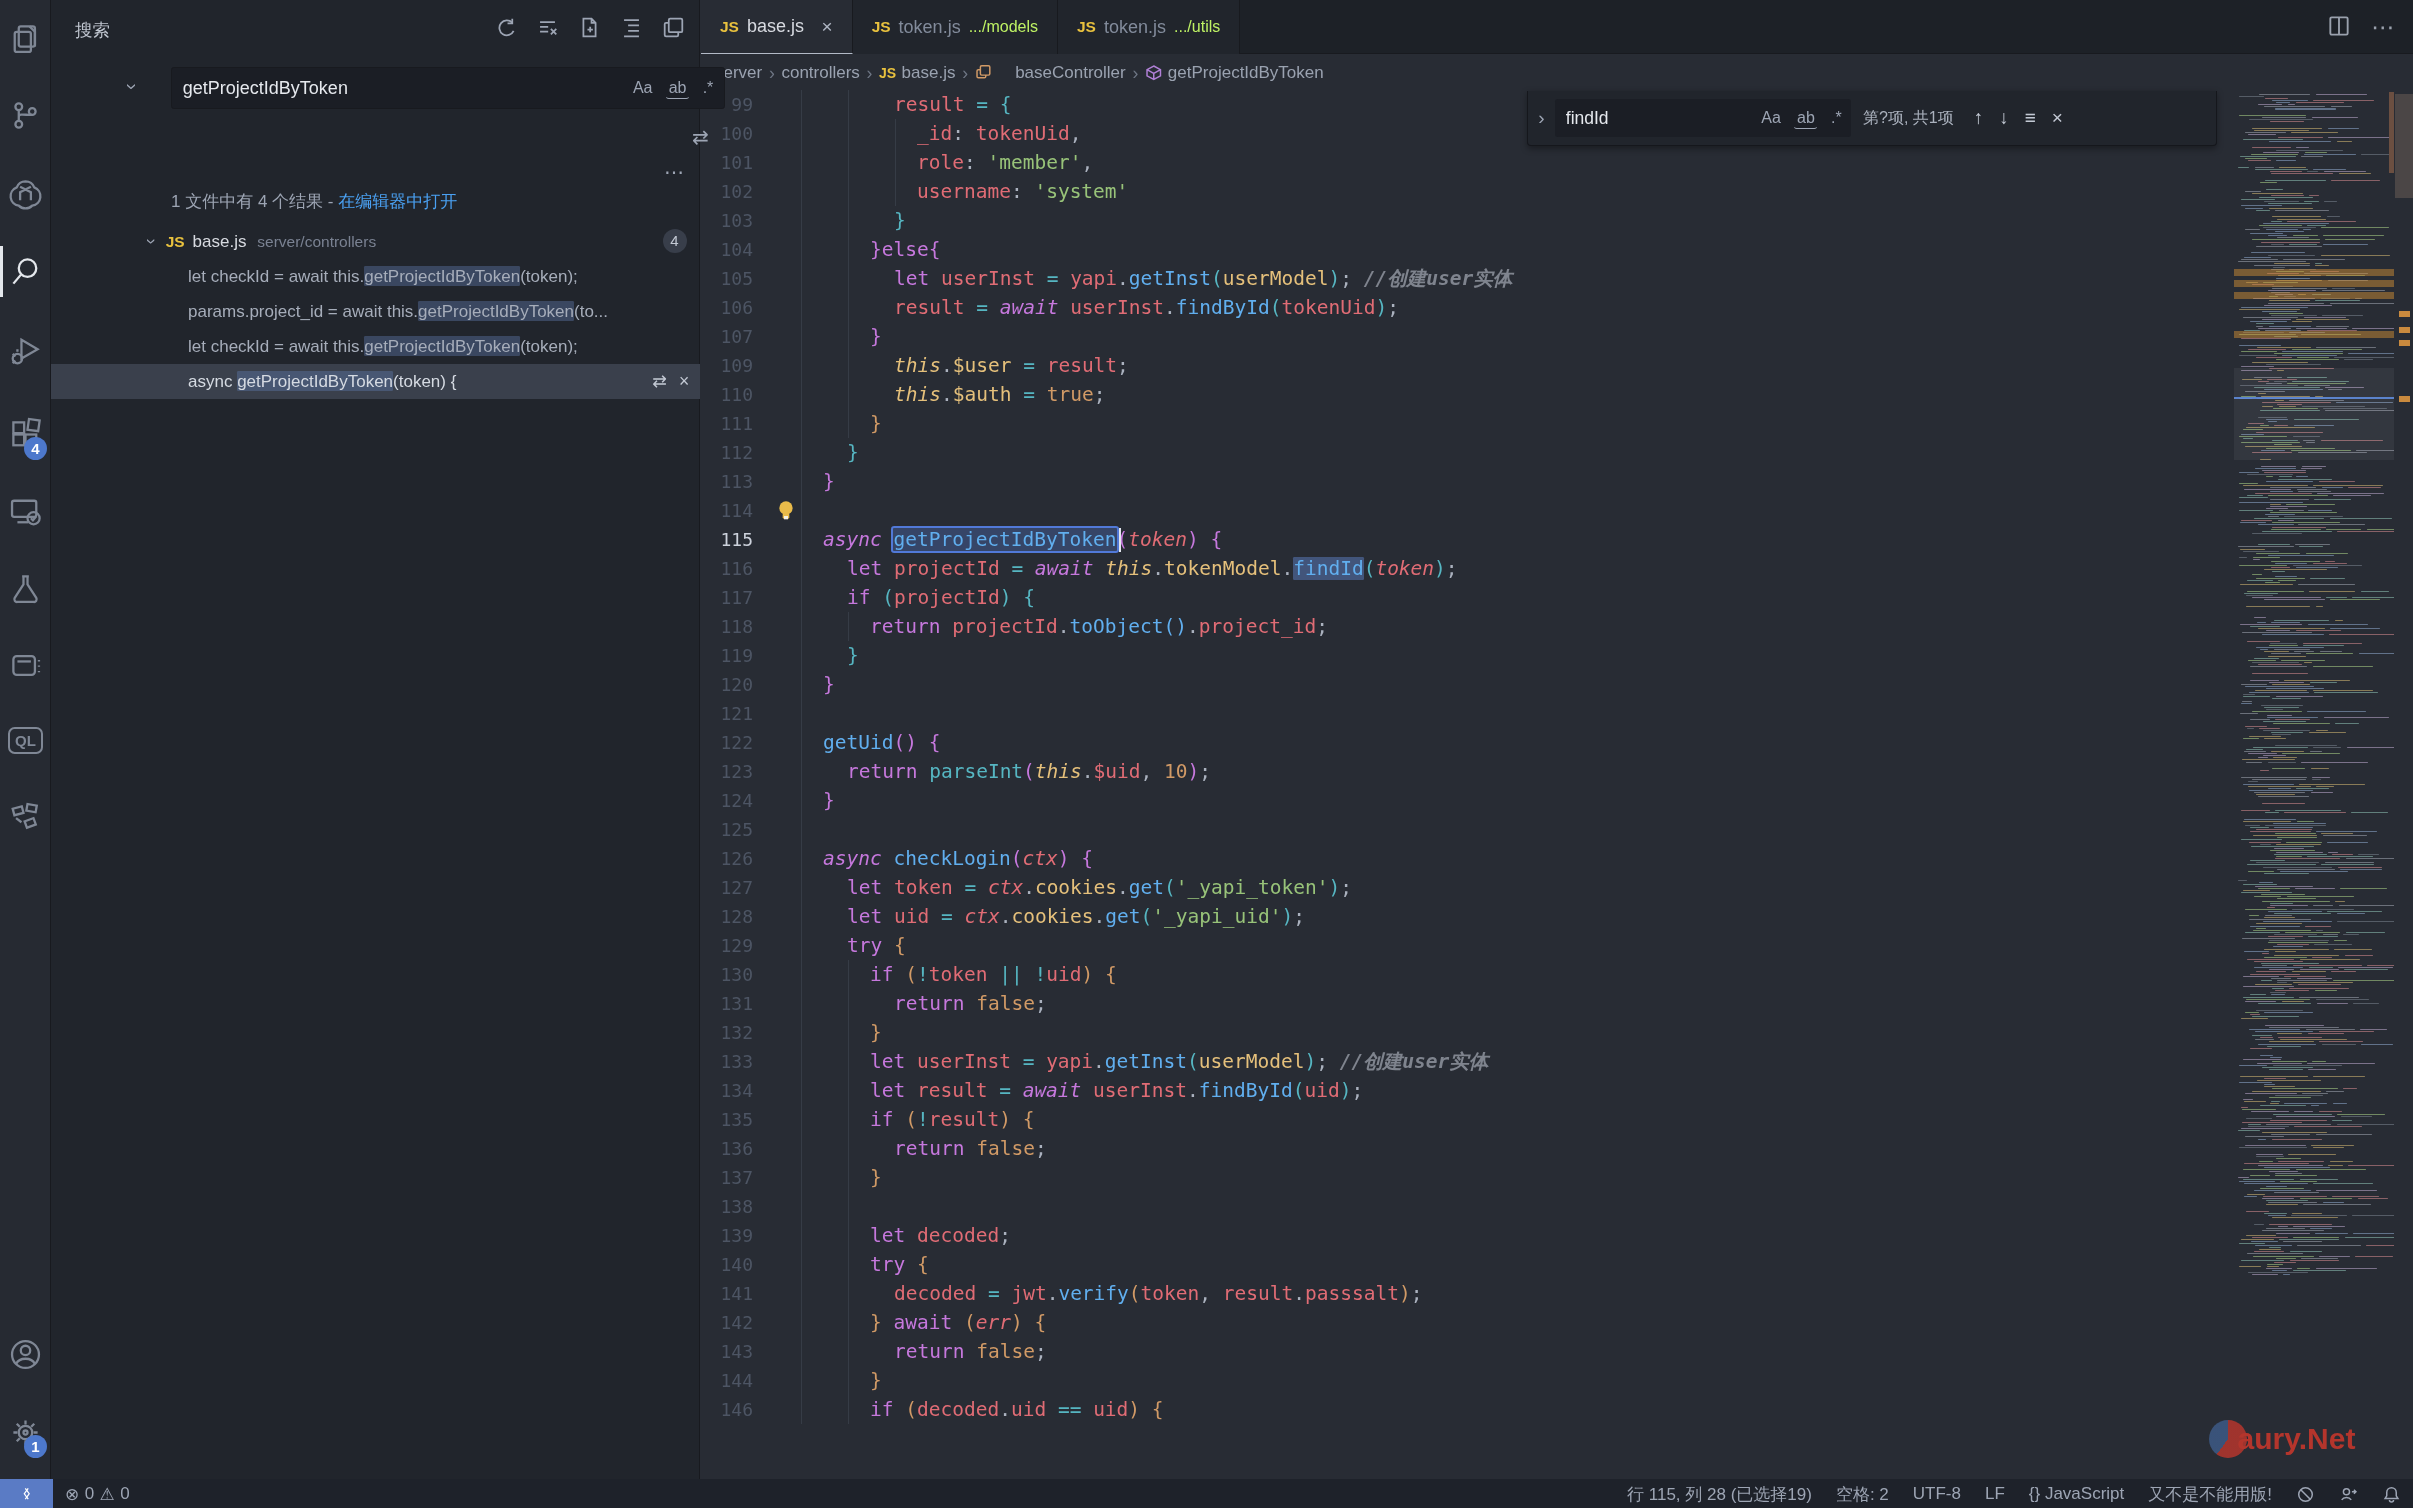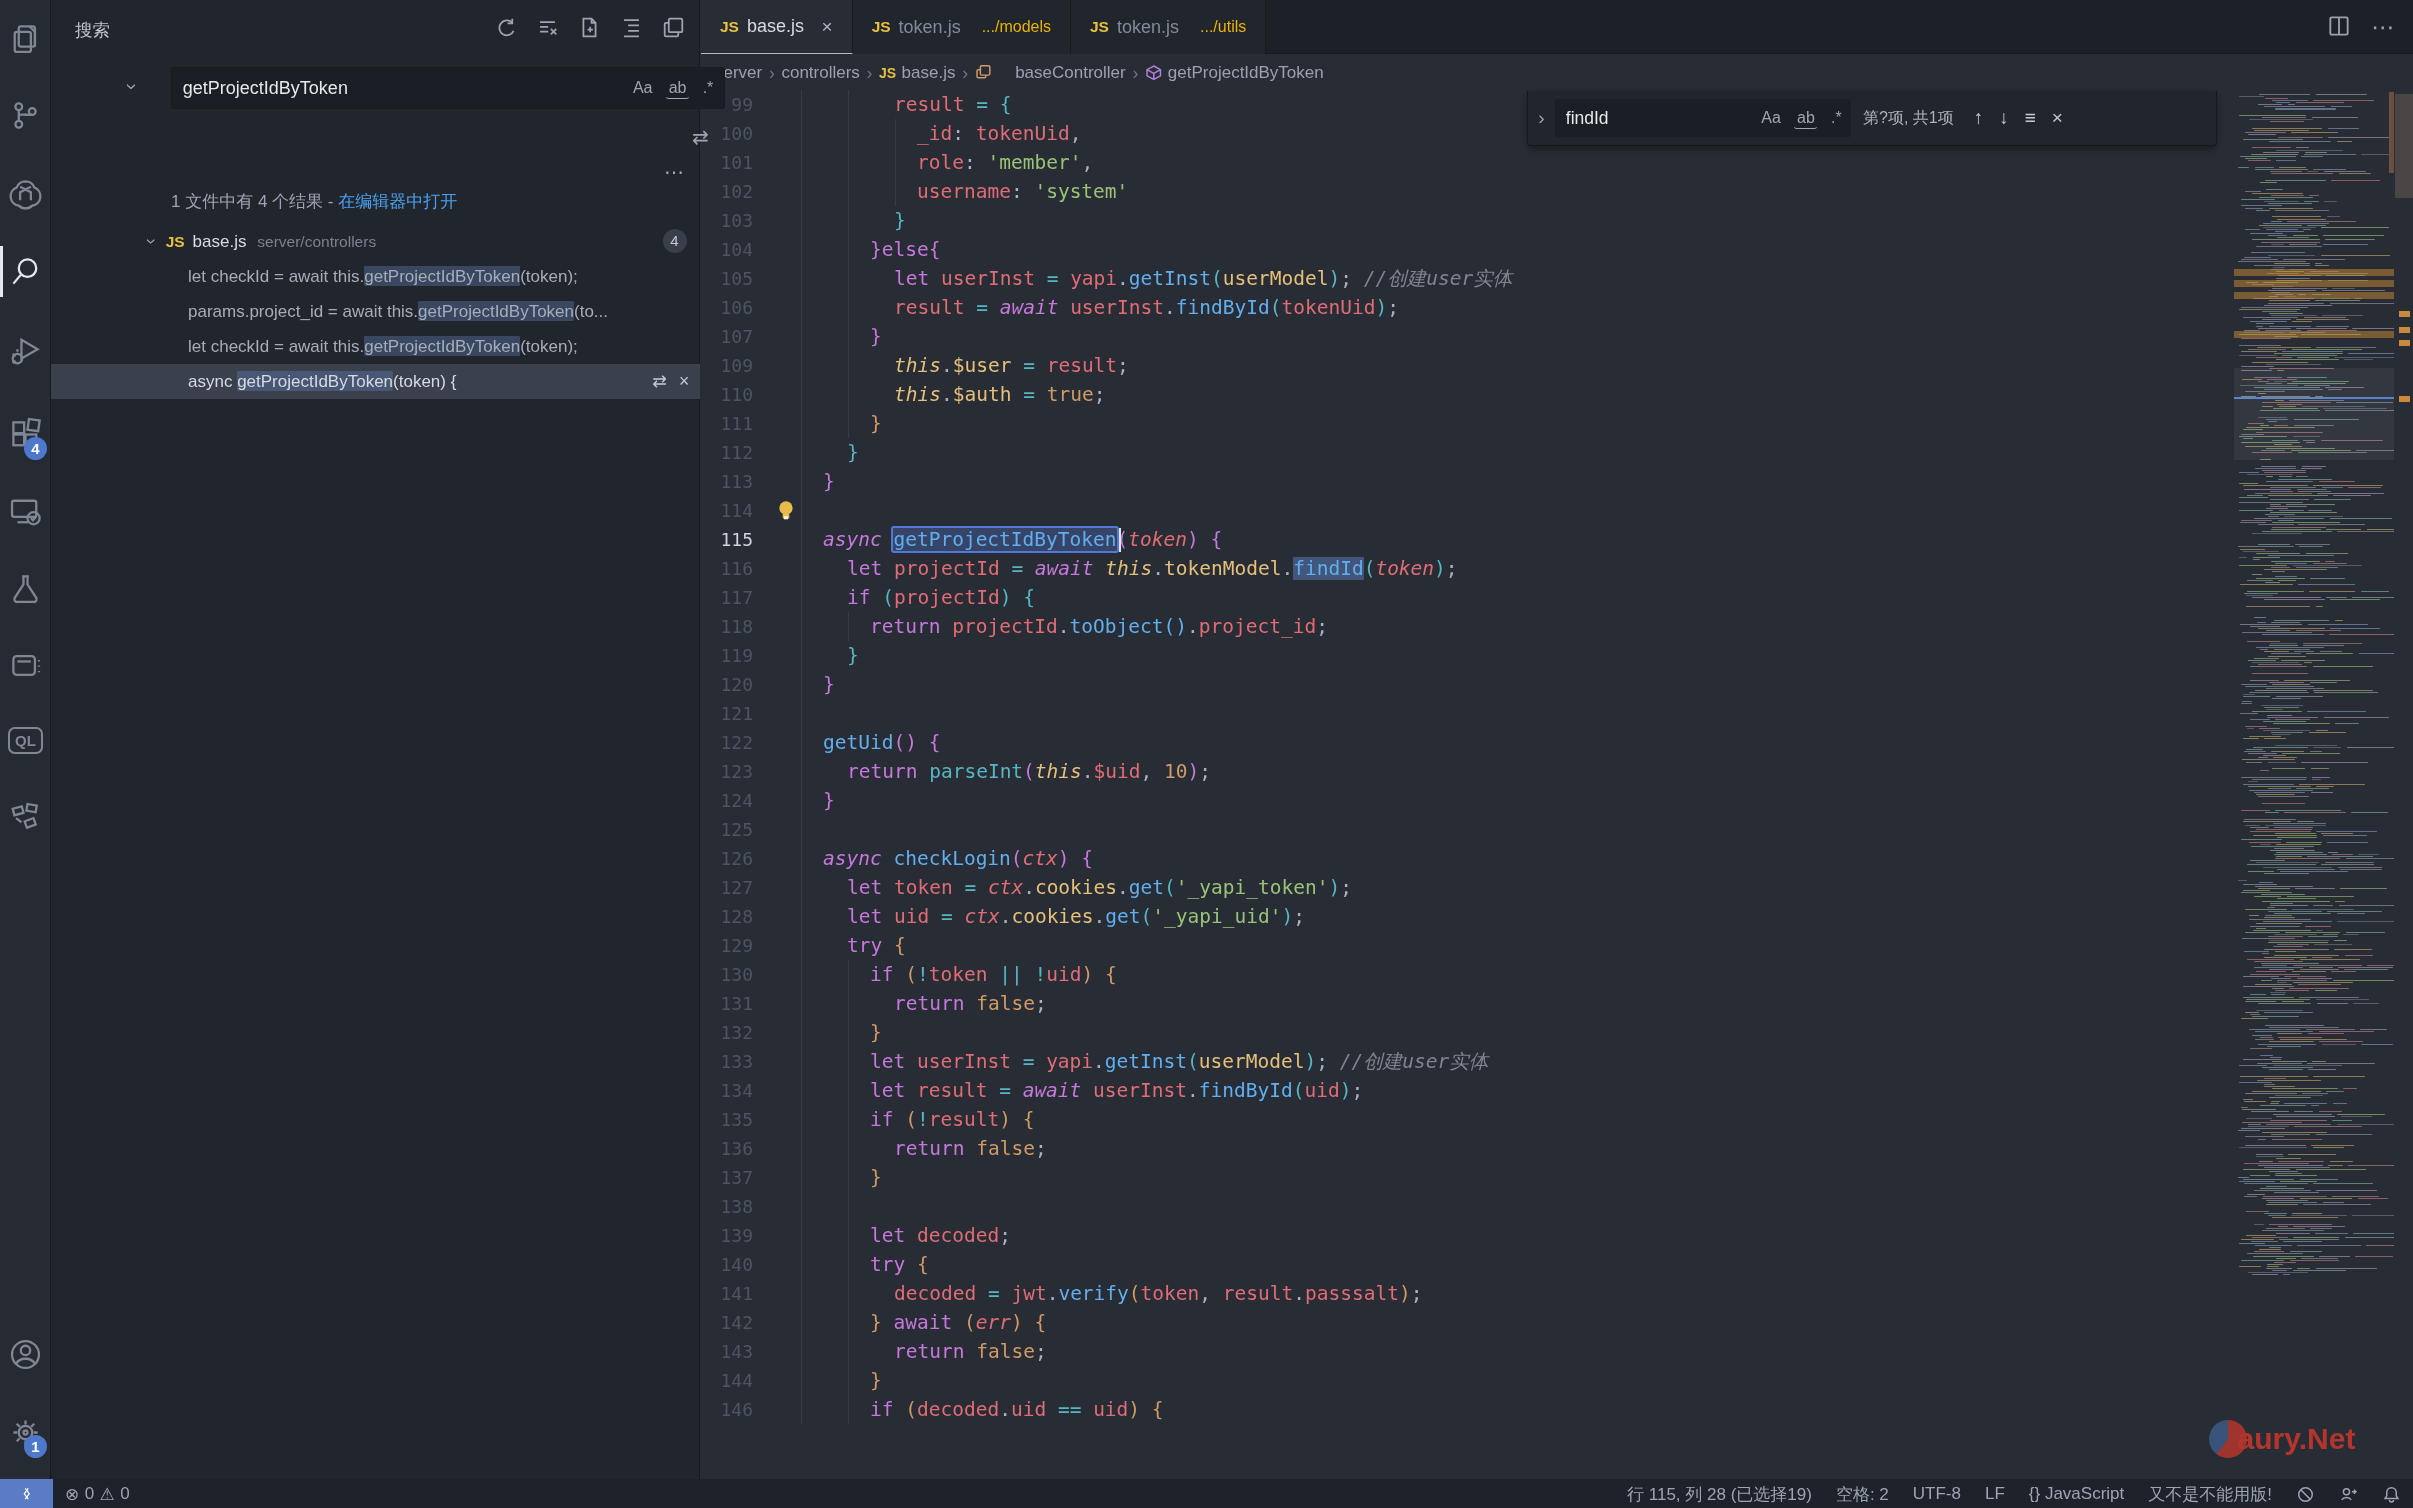--- a/index.html
+++ b/index.html
@@ -61,21 +61,21 @@
   .res-match { background:rgba(92,118,170,0.42); border-radius:1.3px; padding:0.7px 0; }
   .res-actions { position:absolute; right:10.8px; top:0; height:35px; display:flex; gap:12px;
     align-items:center; color:#c3c9d4; font-size:17.5px; }
 
   
   #tabbar { position:absolute; left:701px; top:0; width:1712px; height:54px; background:#1d2127;
     border-bottom:0.7px solid #181a1f; display:flex; z-index:10; }
   .tab { height:54px; display:flex; align-items:center; padding:0 19px; background:#21252c;
     border-right:0.7px solid #181a1f; font-size:18px; color:#828b9b; position:relative; }
   .tab.active { background:#282c34; color:#d7dae0; border-bottom:1.3px solid #b3bac7; }
-  .tab .dir { color:#eab308; font-size:16px; margin-left:21px; }
+  .tab .dir { color:#bef264; font-size:16px; margin-left:8px; }
   .tab .closex { margin-left:17.5px; font-size:19px; color:#aeb5c2; }
   #editor-actions { position:absolute; right:17.5px; top:0; height:54px; display:flex; gap:20px;
     align-items:center; color:#9aa1ad; z-index:11; }
   #editor-actions svg { width:24px; height:24px; stroke:currentColor; fill:none; stroke-width:2.8; }
   #editor-actions .dots { font-size:23px; letter-spacing:1.3px; }
 
   #breadcrumb { position:absolute; left:715px; top:55px; height:36px; display:flex; gap:6.7px;
     align-items:center; font-size:17px; color:#9aa2b0; z-index:10; }
   #breadcrumb .sep { color:#6e7684; font-size:17.5px; }
   #breadcrumb .bc-js { color:#e8c13e; font-weight:bold; font-size:14px; }
@@ -96,21 +96,21 @@
   .tk.k  { color:#c678dd; }
   .tk.ki { color:#c678dd; font-style:italic; }
   .tk.v  { color:#e06c75; }
   .tk.vi { color:#e06c75; font-style:italic; }
   .tk.f  { color:#61afef; }
   .tk.sf { color:#56b6c2; }
   .tk.s  { color:#98c379; }
   .tk.n  { color:#d19a66; }
   .tk.pr { color:#e5c07b; }
   .tk.th { color:#e5c07b; font-style:italic; }
-  .tk.c  { color:#7f848e; font-style:italic; }
+  .tk.c  { color:#7f848e; font-style:italic;font-weight:bold; }
   .tk.o  { color:#56b6c2; }
   .tk.pu { color:#abb2bf; }
   .tk.pg { color:#d19a66; }
   .tk.pp { color:#c678dd; }
   .tk.pc { color:#56b6c2; }
   .tk.pb { color:#61afef; }
   .tk.sel { background:rgba(84,124,210,0.32); box-shadow:0 0 0 2px #5179d8; border-radius:1.3px; }
   .tk.fm  { background:#42557b; border-radius:1.3px; }
   .caret { position:absolute; top:2.7px; width:2px; height:24px; background:#e2e6ee; }
   .bulb { position:absolute; left:75px; top:4px; width:20px; height:21.5px; }

